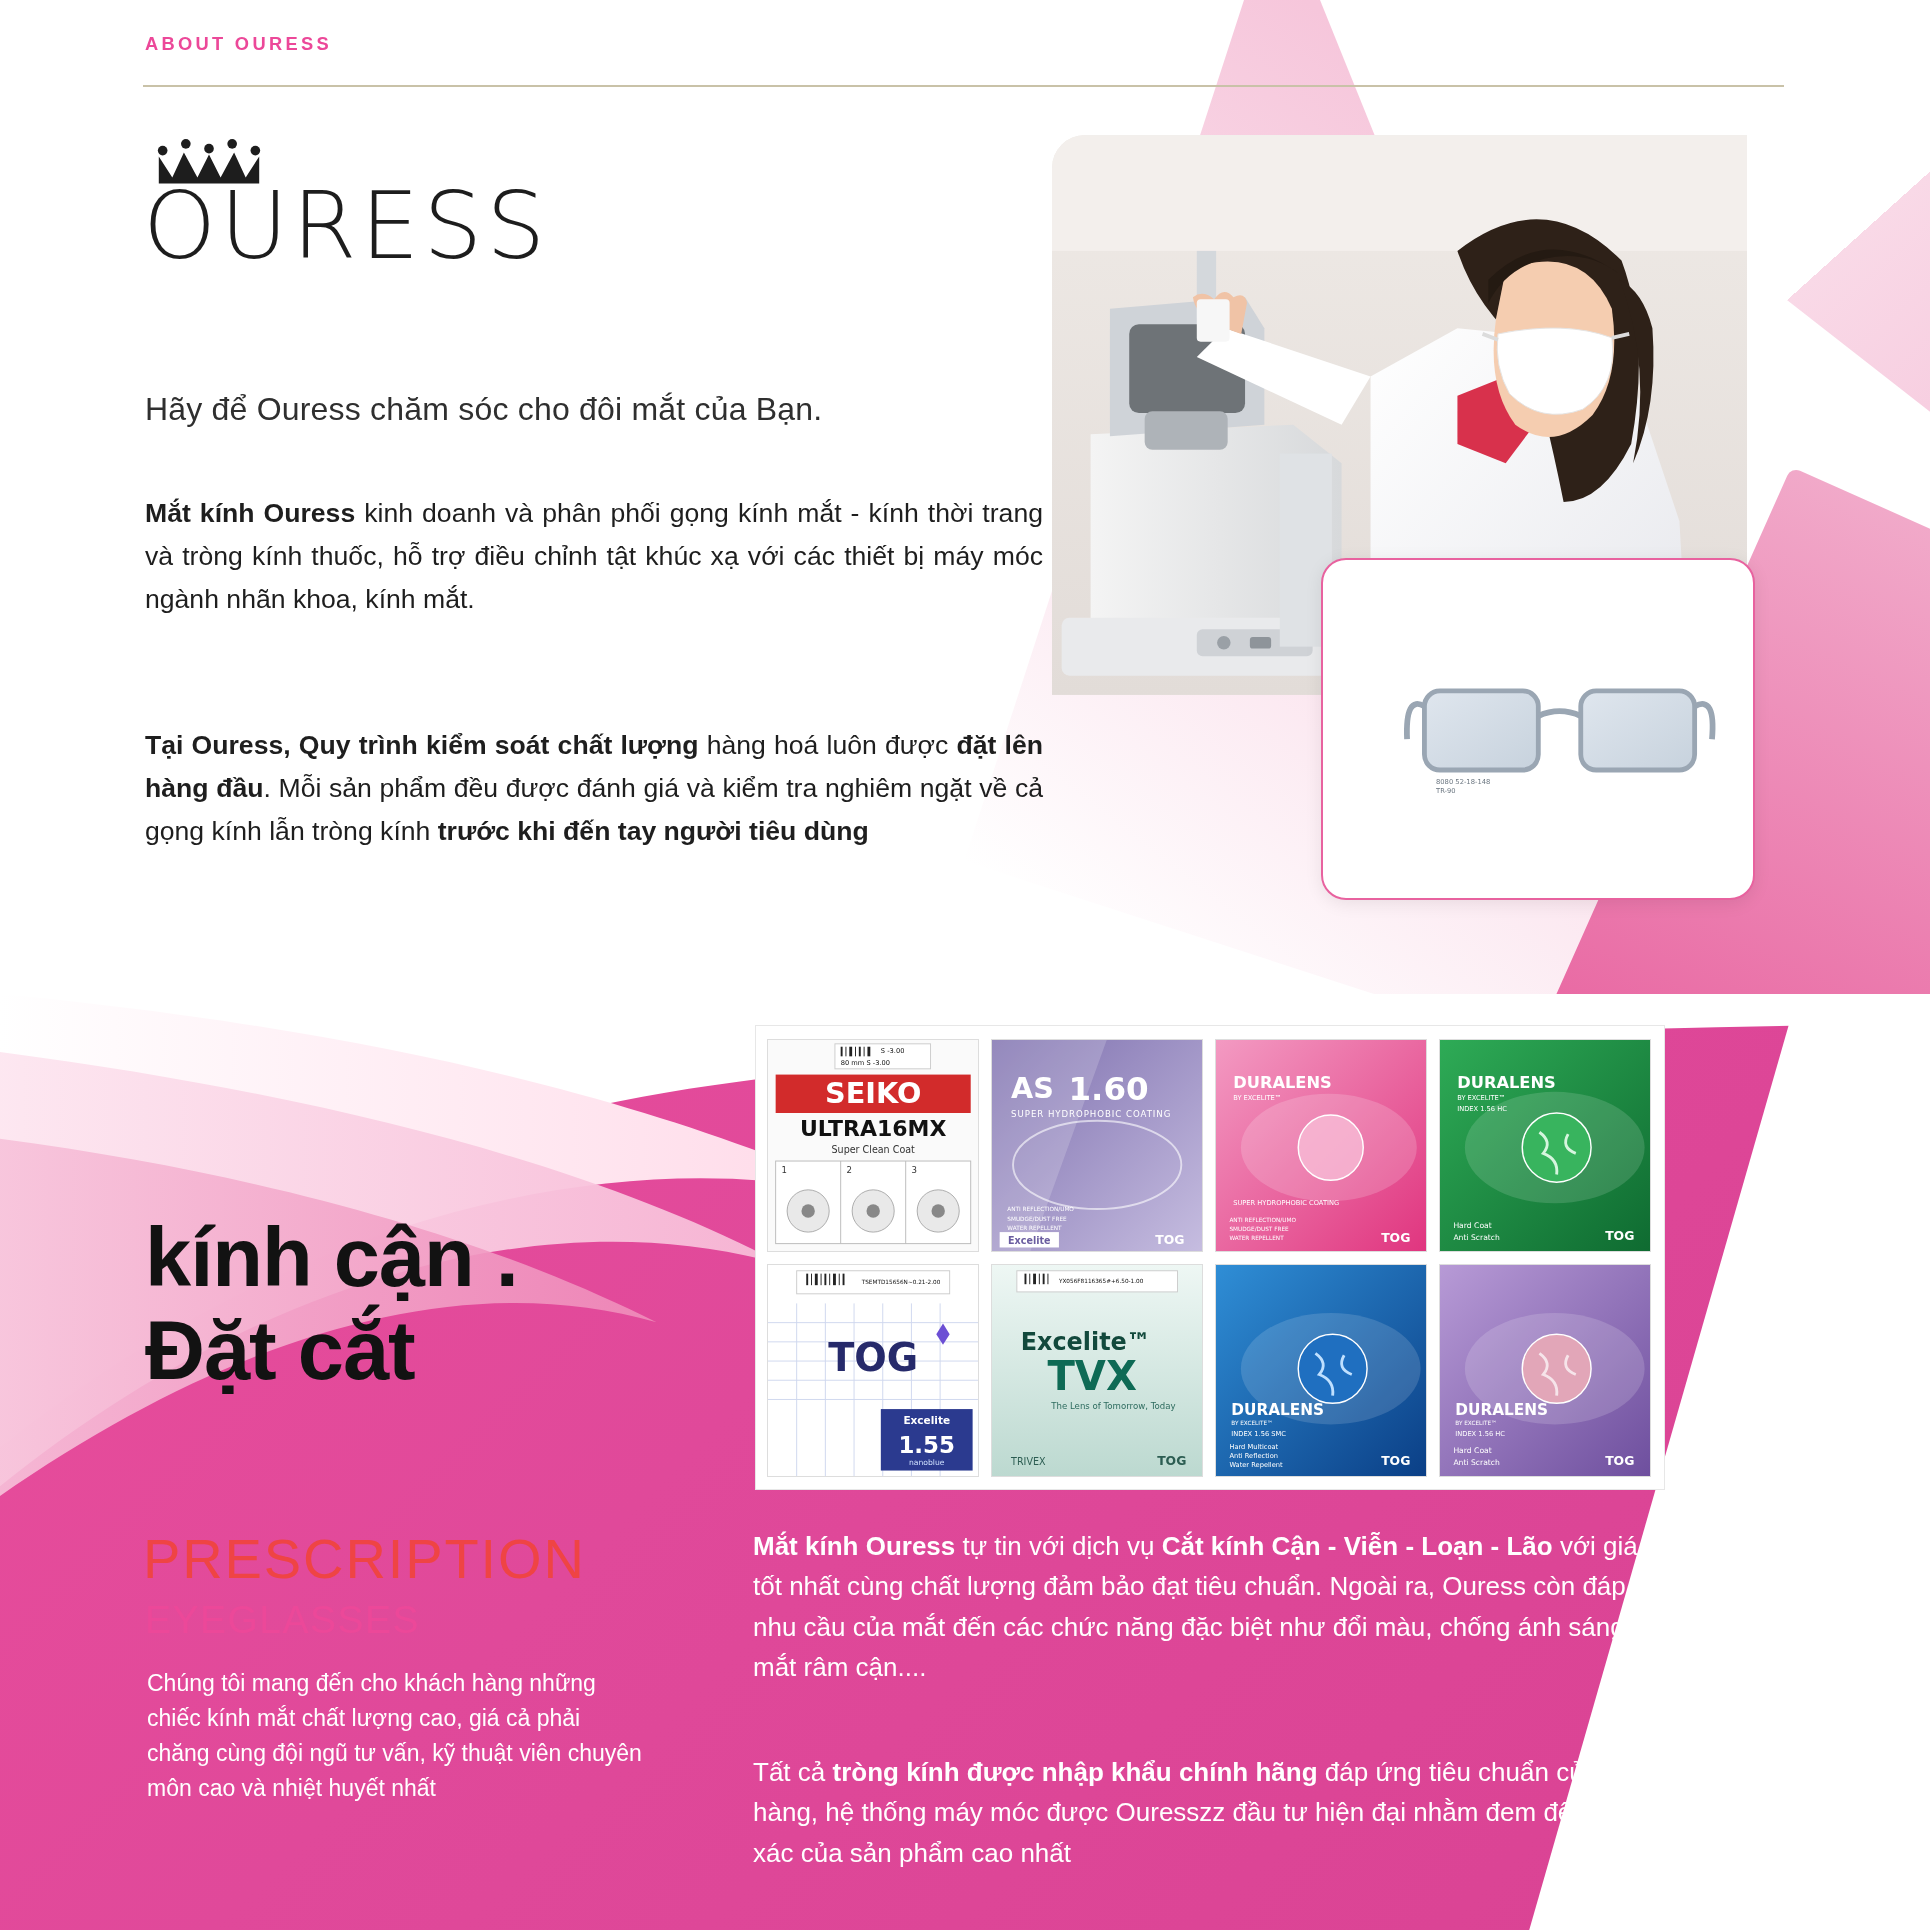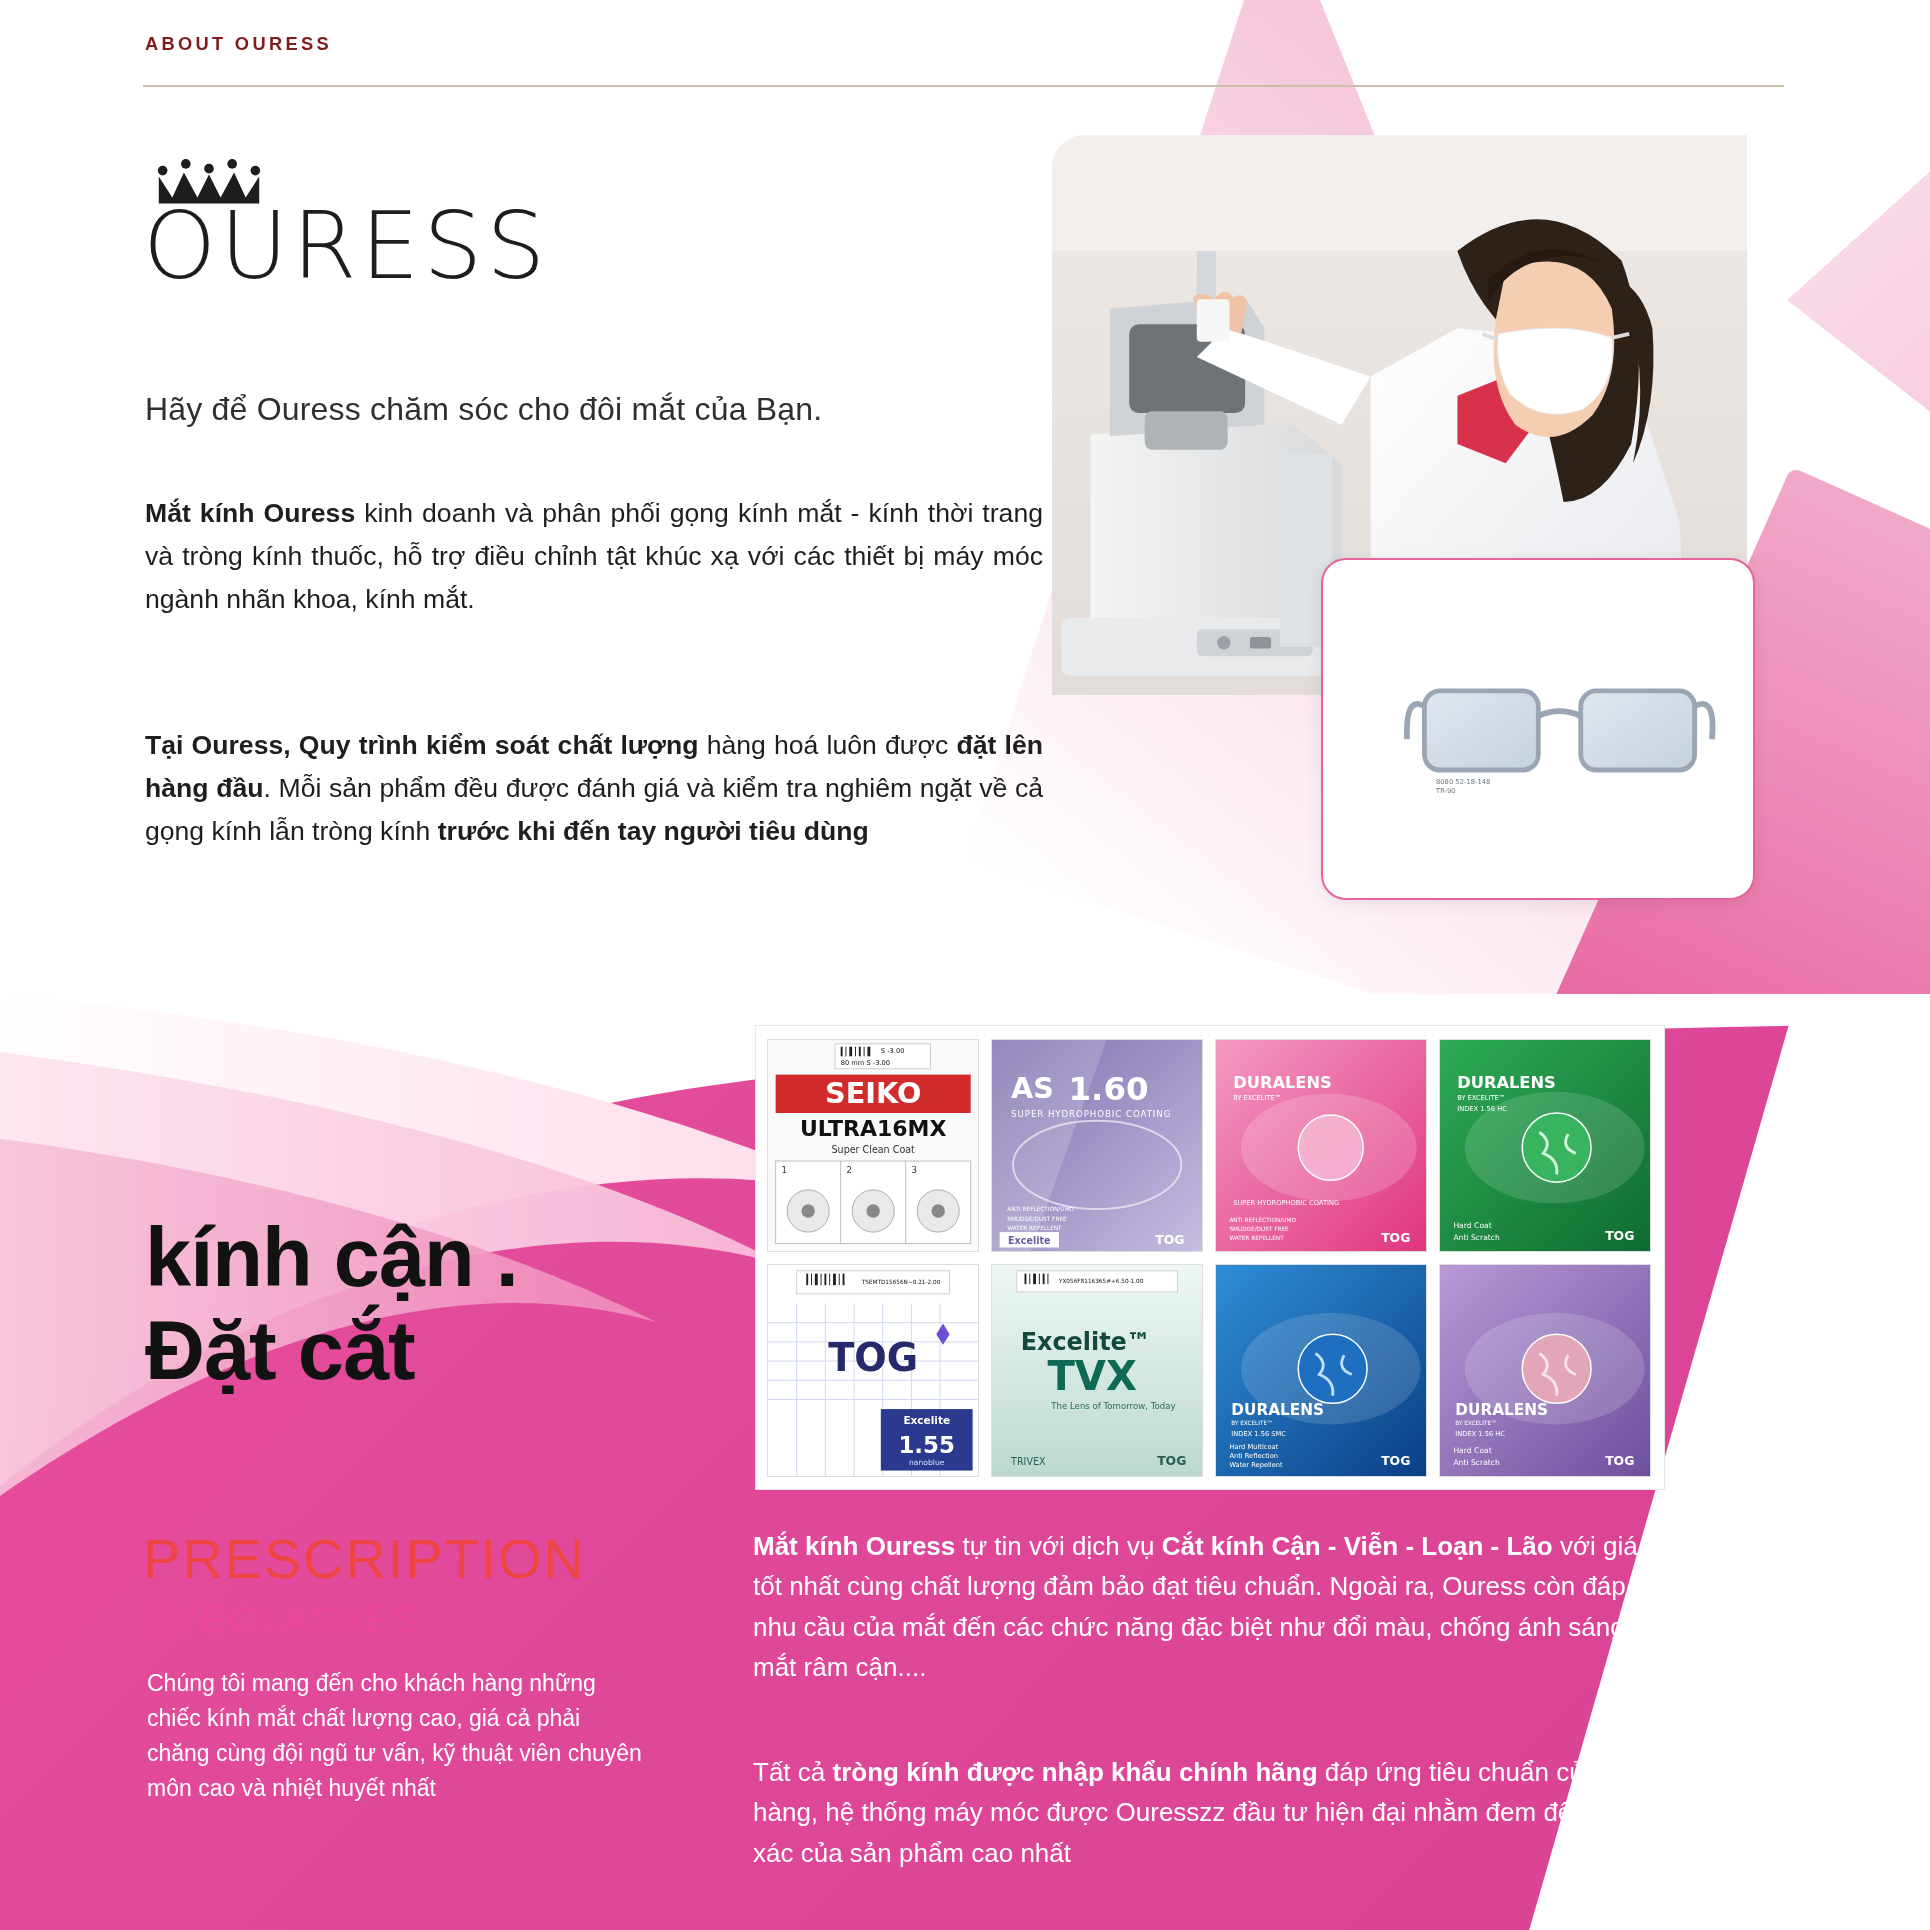--- a/index.html
+++ b/index.html
@@ -47,28 +47,28 @@
     position:absolute;
     top:116px;right:203px;
     width:222px;height:502px;
     background:linear-gradient(180deg,#fbe3ee 0%, #f3bdd6 100%);
     transform:rotate(30deg);
   }
 
   
   .about-label{
     position:absolute;left:145px;top:33px;
-    font-size:18.3px;letter-spacing:3.3px;font-weight:700;color:#7f1d1d;
+    font-size:18.3px;letter-spacing:3.3px;font-weight:700;color:#ec4899;
   }
   .header-rule{
     position:absolute;left:143px;top:85px;width:1641px;height:1.9px;background:#c9c2a8;
   }
 
   
-  .logo-wrap{position:absolute;left:143px;top:200px;width:541px;height:135px;}
+  .logo-wrap{position:absolute;left:143px;top:180px;width:541px;height:135px;}
   .logo-text{
     font-family:"DejaVu Sans", sans-serif;
     font-size:93px;letter-spacing:3.9px;color:#1d1d1d;font-weight:300;
     line-height:1;
   }
   .crown{position:absolute;left:7.7px;top:-41px;}
 
   .tagline{
     position:absolute;left:145px;top:391px;
     font-size:32px;color:#2f2f2f;font-weight:400;letter-spacing:0.2px;

